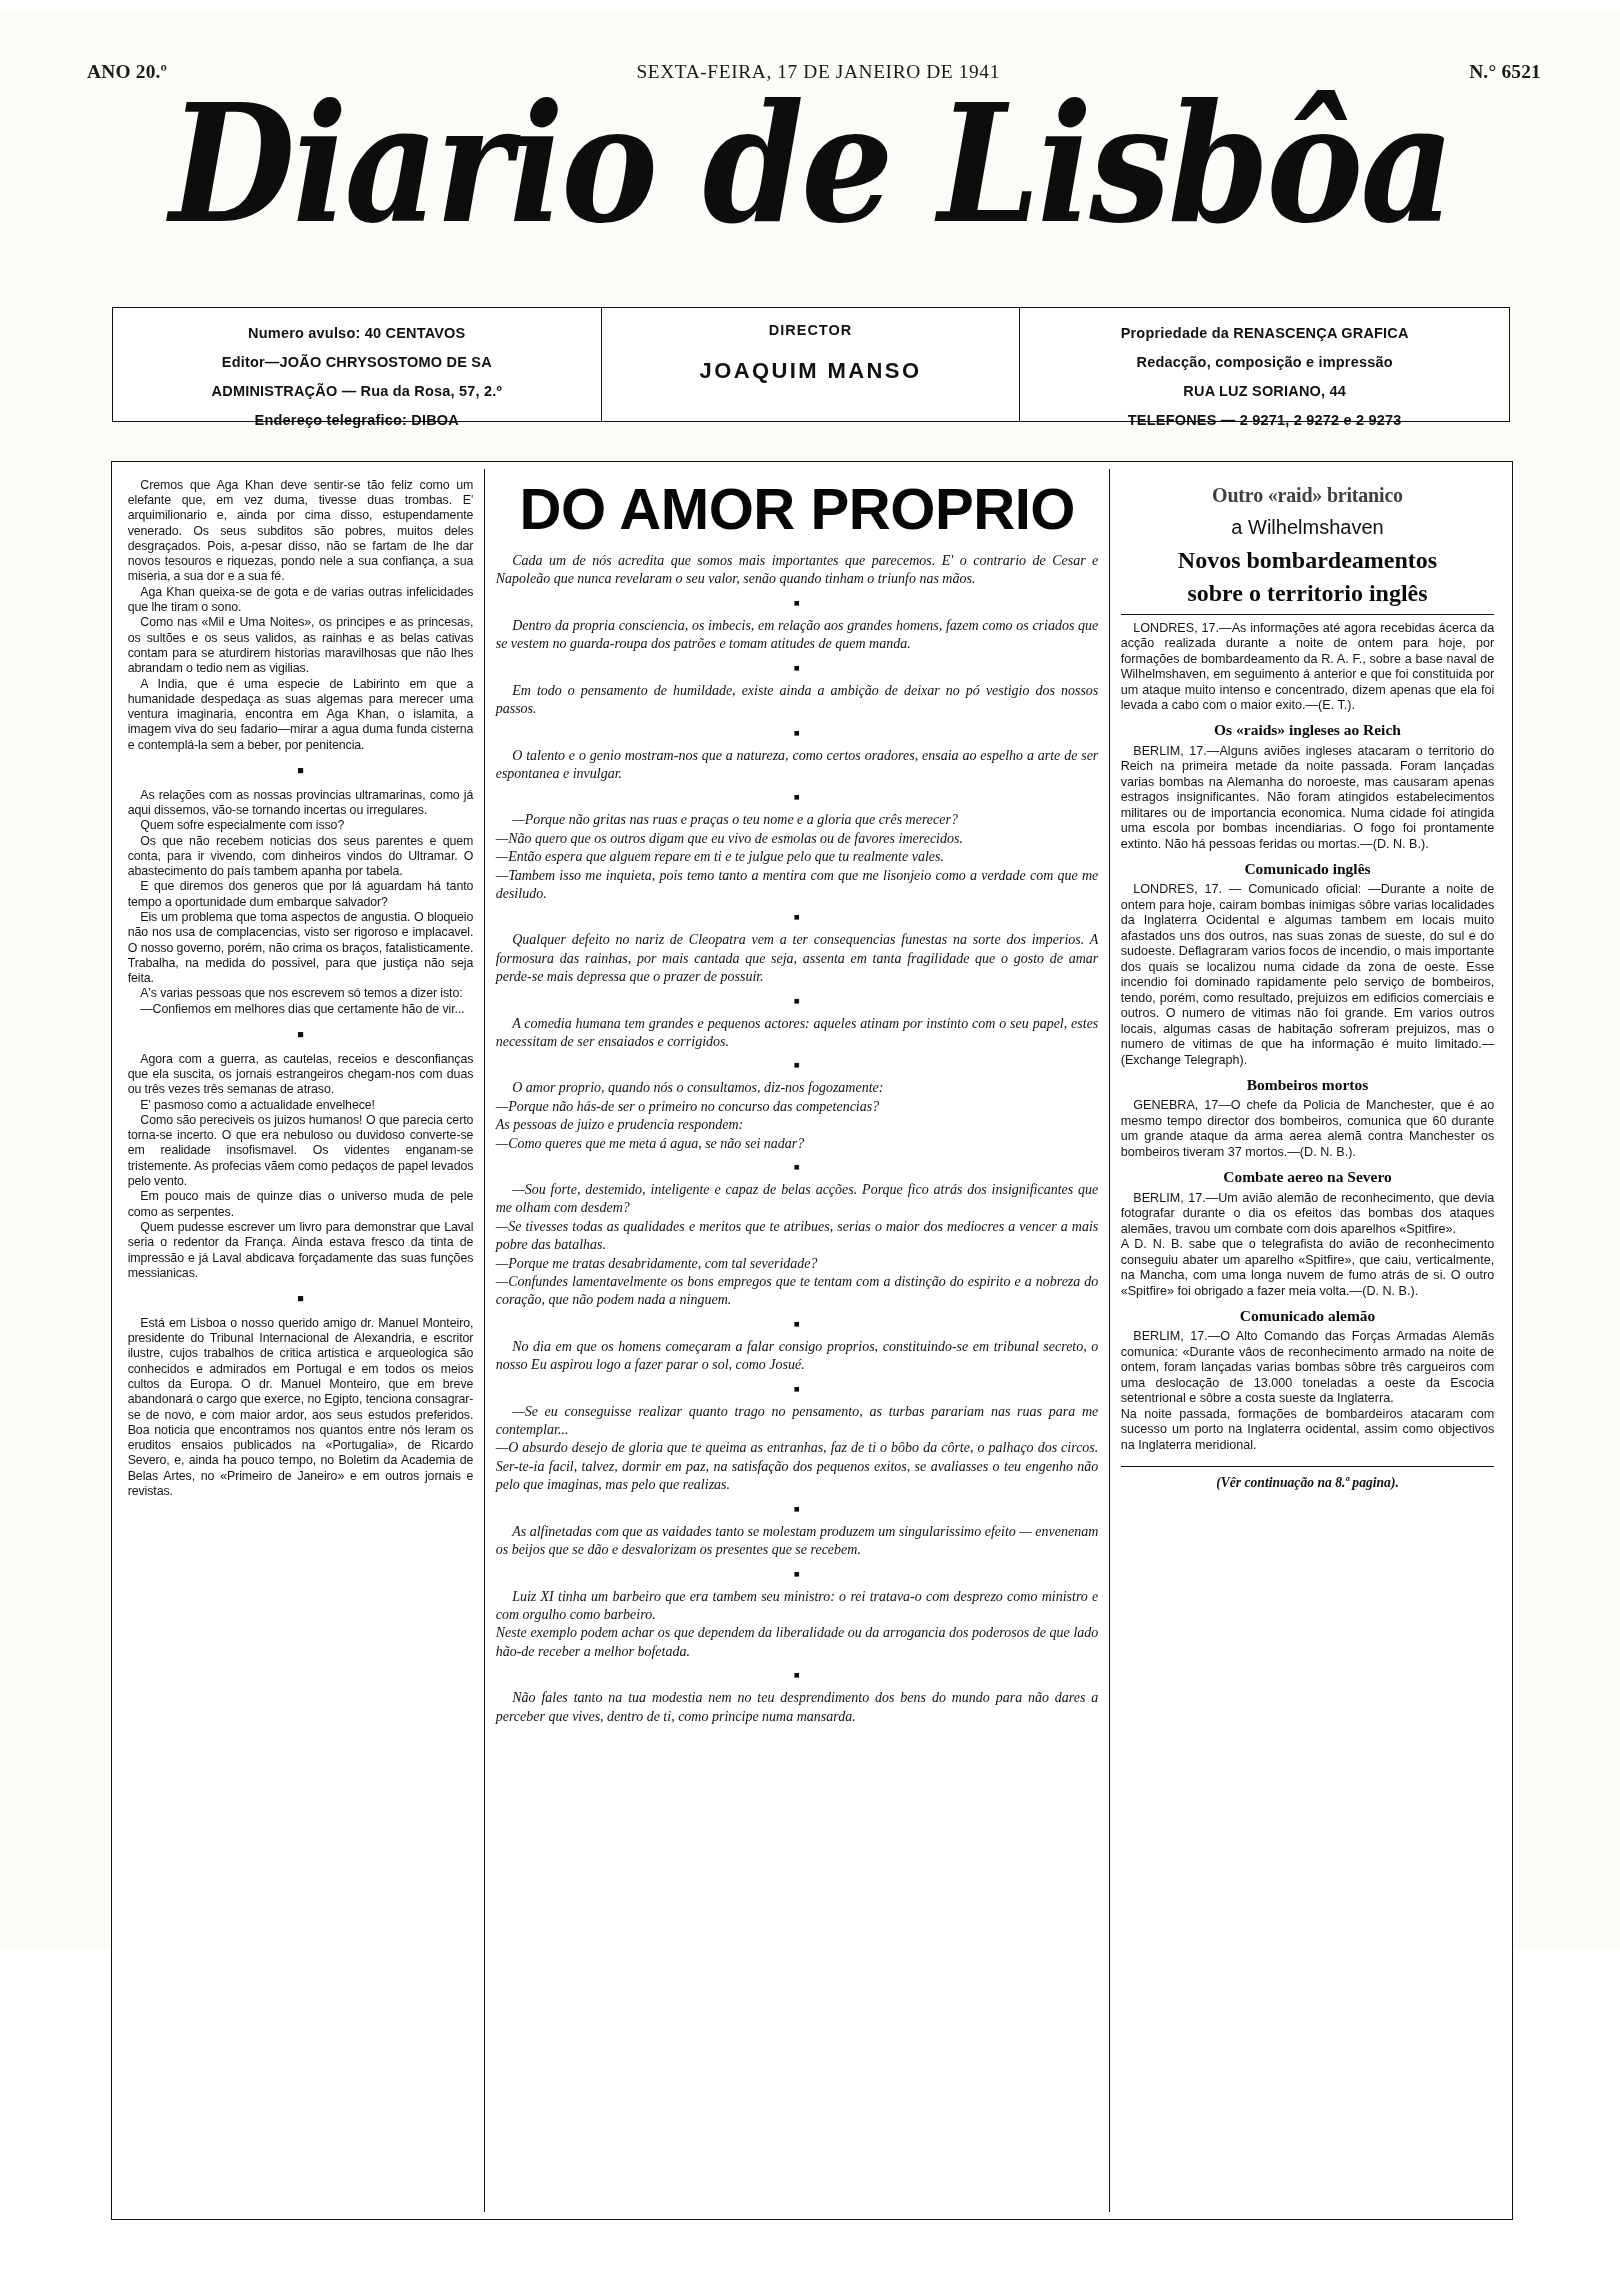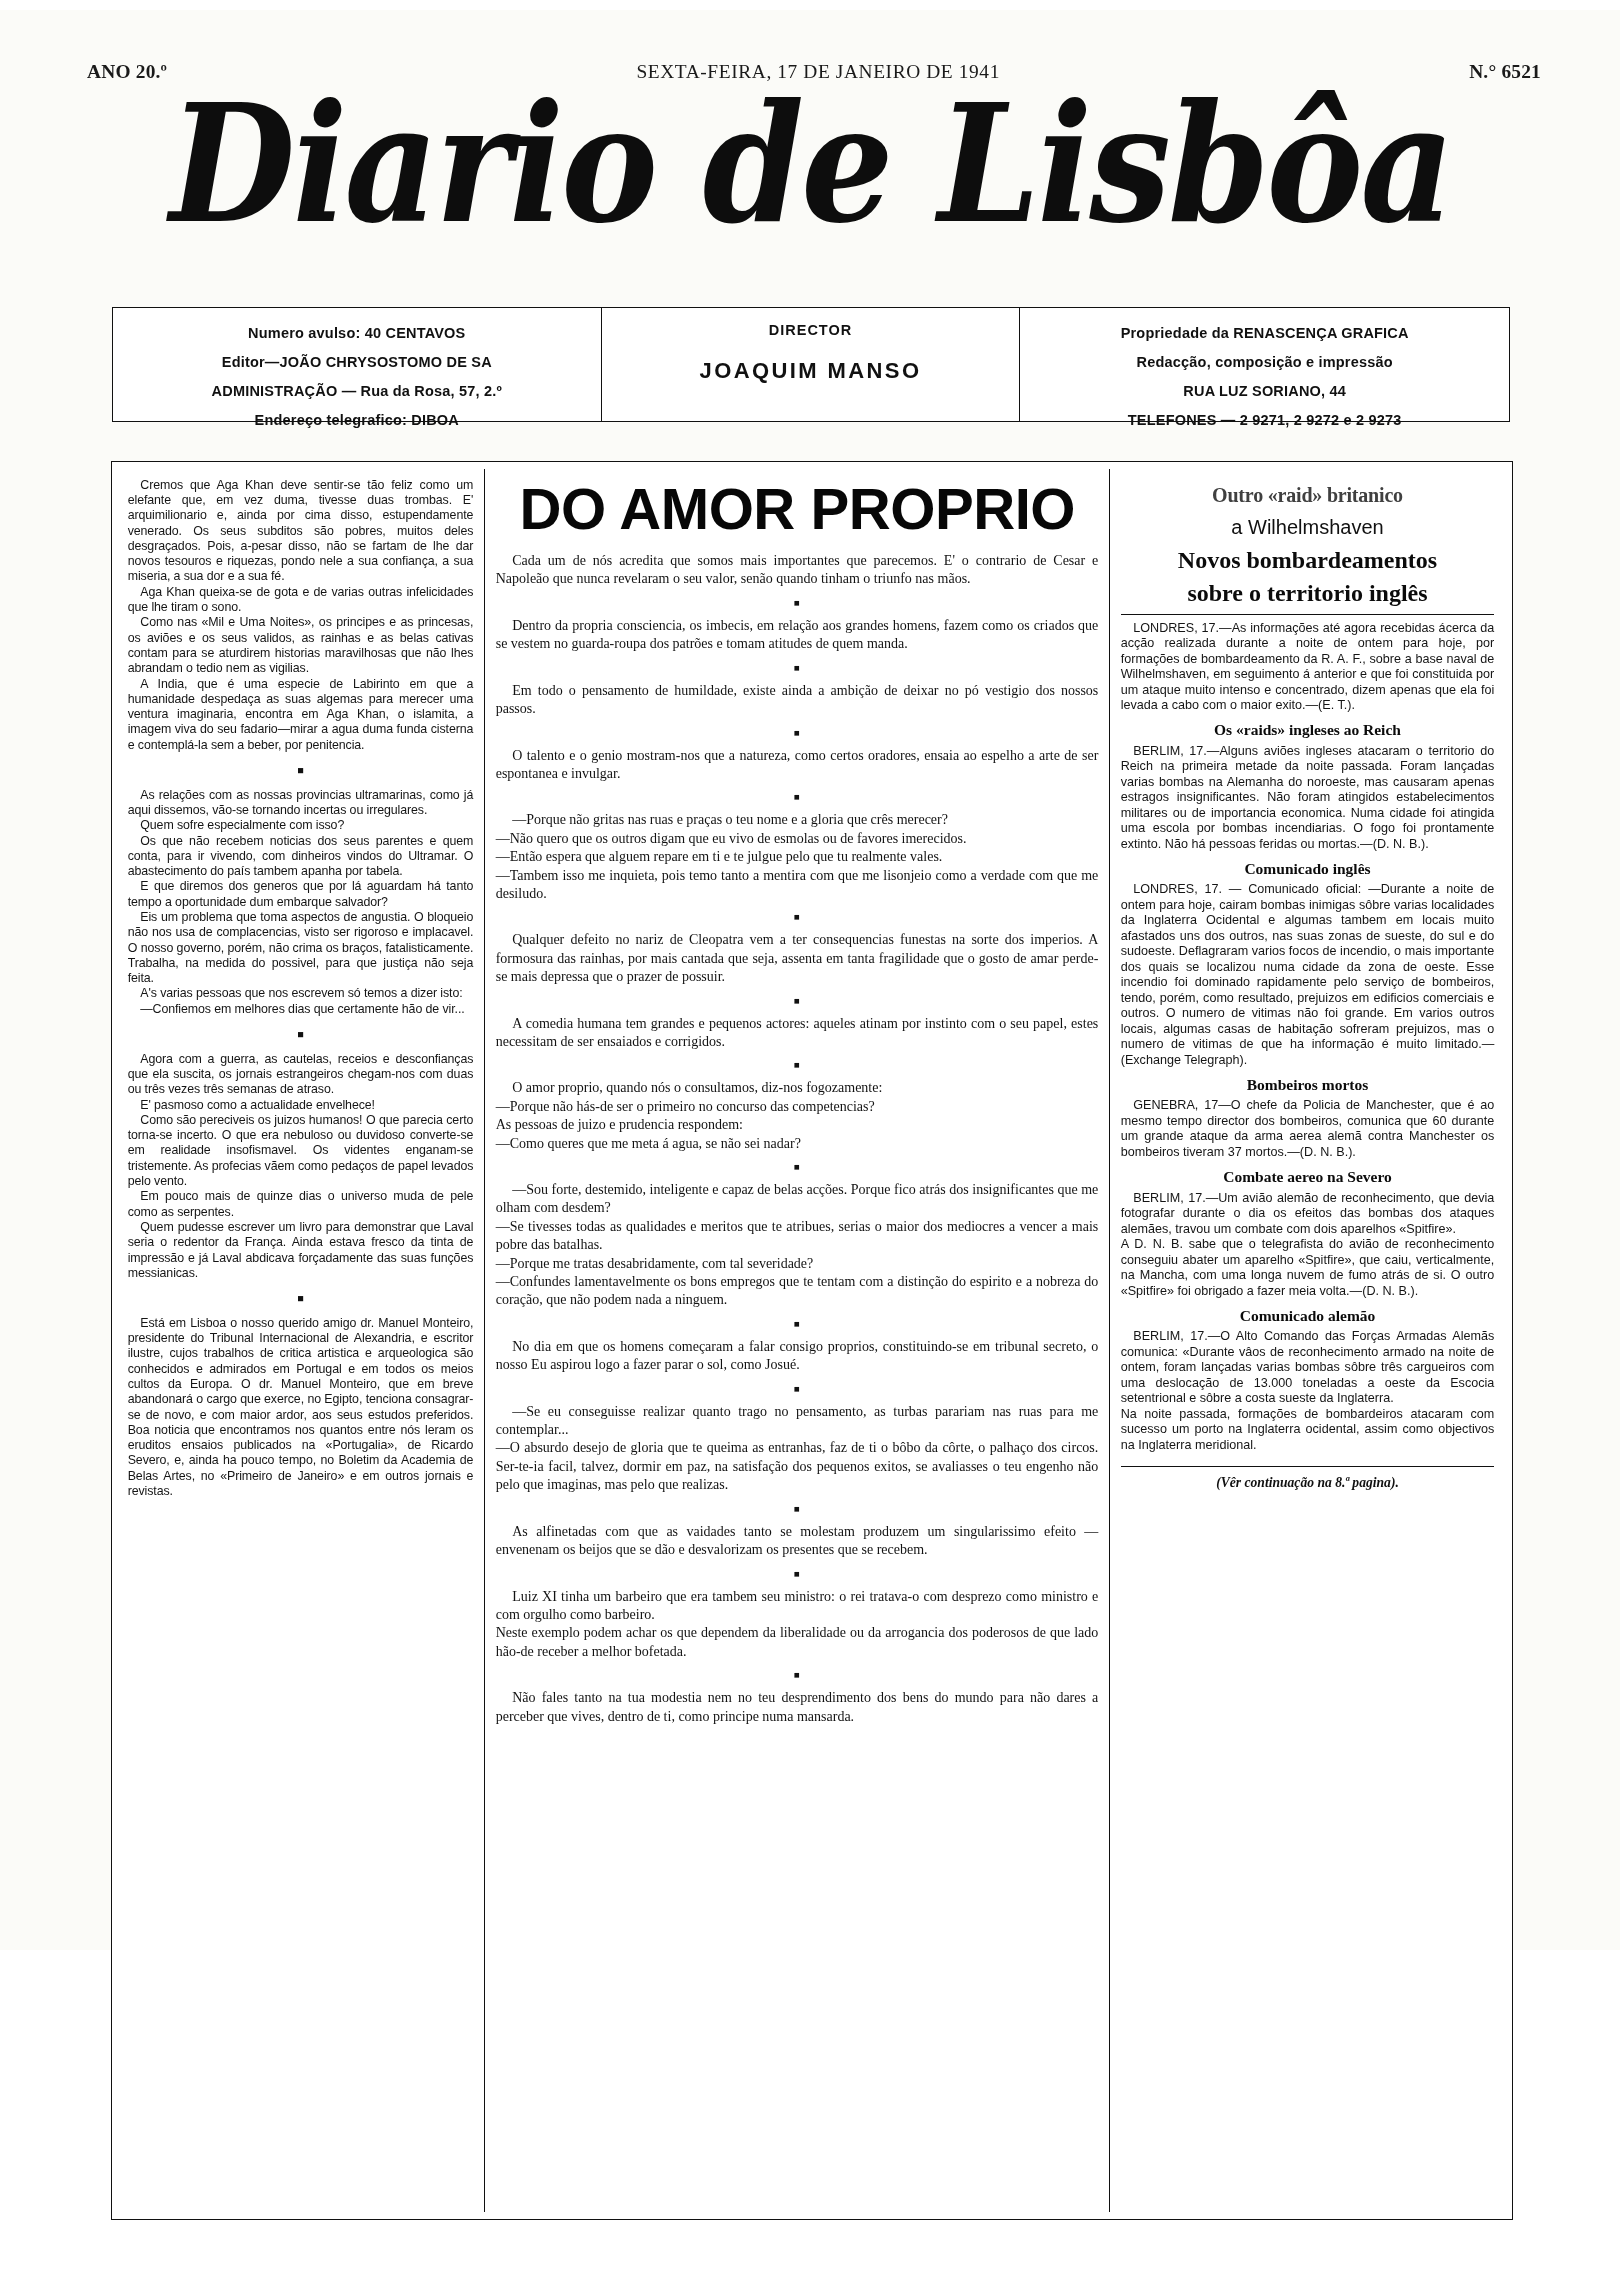--- a/index.html
+++ b/index.html
@@ -148,20 +148,21 @@
     line-height: 58px;
     letter-spacing: -0.5px;
     text-align: center;
     color: #070707;
     margin: 1.9px 0 14.5px 0;
     transform: scaleX(1.02);
   }
   .ctext p {
     margin: 0;
     font-family: "Liberation Serif", serif;
+    font-style: italic;
     font-size: 14px;
     line-height: 18.4px;
     text-align: justify;
     text-indent: 16.5px;
     color: #121212;
   }
   .csep {
     text-align: center;
     line-height: 27px;
     color: #111;
@@ -266,21 +267,21 @@
     </div>
   </div>
 
   <div class="frame"></div>
 
   <div class="cols">
 
     <div class="col col-left ltext">
       <p>Cremos que Aga Khan deve sentir-se tão feliz como um elefante que, em vez duma, tivesse duas trombas. E' arquimilionario e, ainda por cima disso, estupendamente venerado. Os seus subditos são pobres, muitos deles desgraçados. Pois, a-pesar disso, não se fartam de lhe dar novos tesouros e riquezas, pondo nele a sua confiança, a sua miseria, a sua dor e a sua fé.</p>
       <p>Aga Khan queixa-se de gota e de varias outras infelicidades que lhe tiram o sono.</p>
-      <p>Como nas «Mil e Uma Noites», os principes e as princesas, os aviões e os seus validos, as rainhas e as belas cativas contam para se aturdirem historias maravilhosas que não lhes abrandam o tedio nem as vigilias.</p>
+      <p>Como nas «Mil e Uma Noites», os principes e as princesas, os sultões e os seus validos, as rainhas e as belas cativas contam para se aturdirem historias maravilhosas que não lhes abrandam o tedio nem as vigilias.</p>
       <p>A India, que é uma especie de Labirinto em que a humanidade despedaça as suas algemas para merecer uma ventura imaginaria, encontra em Aga Khan, o islamita, a imagem viva do seu fadario—mirar a agua duma funda cisterna e contemplá-la sem a beber, por penitencia.</p>
       <div class="sep"></div>
       <p>As relações com as nossas provincias ultramarinas, como já aqui dissemos, vão-se tornando incertas ou irregulares.</p>
       <p>Quem sofre especialmente com isso?</p>
       <p>Os que não recebem noticias dos seus parentes e quem conta, para ir vivendo, com dinheiros vindos do Ultramar. O abastecimento do país tambem apanha por tabela.</p>
       <p>E que diremos dos generos que por lá aguardam há tanto tempo a oportunidade dum embarque salvador?</p>
       <p>Eis um problema que toma aspectos de angustia. O bloqueio não nos usa de complacencias, visto ser rigoroso e implacavel. O nosso governo, porém, não crima os braços, fatalisticamente. Trabalha, na medida do possivel, para que justiça não seja feita.</p>
       <p>A's varias pessoas que nos escrevem só temos a dizer isto:</p>
       <p>—Confiemos em melhores dias que certamente hão de vir...</p>
       <div class="sep"></div>

